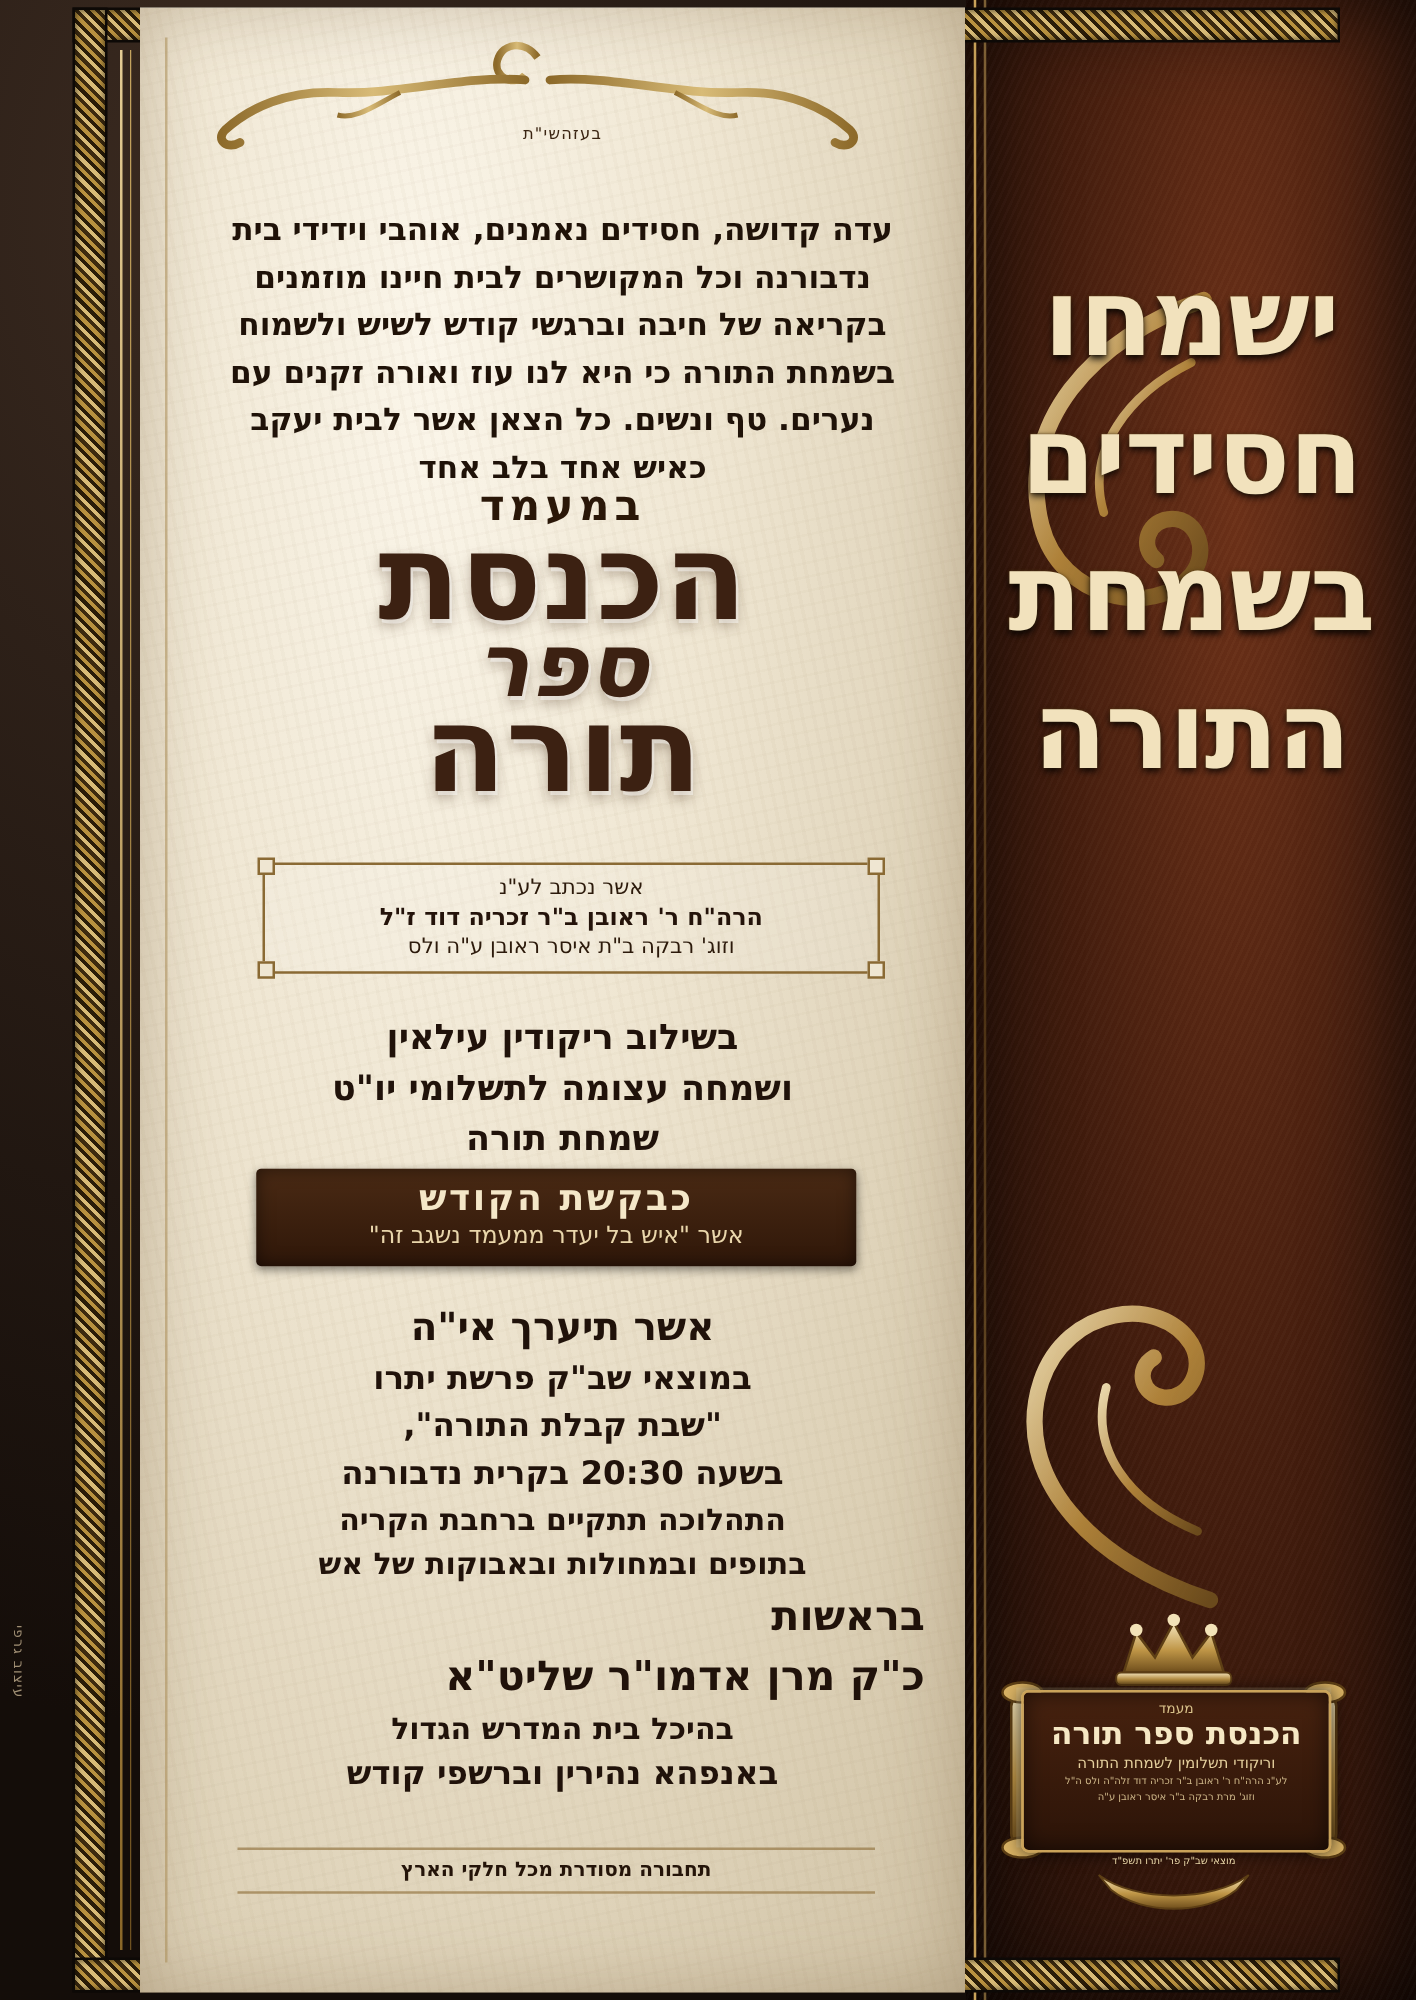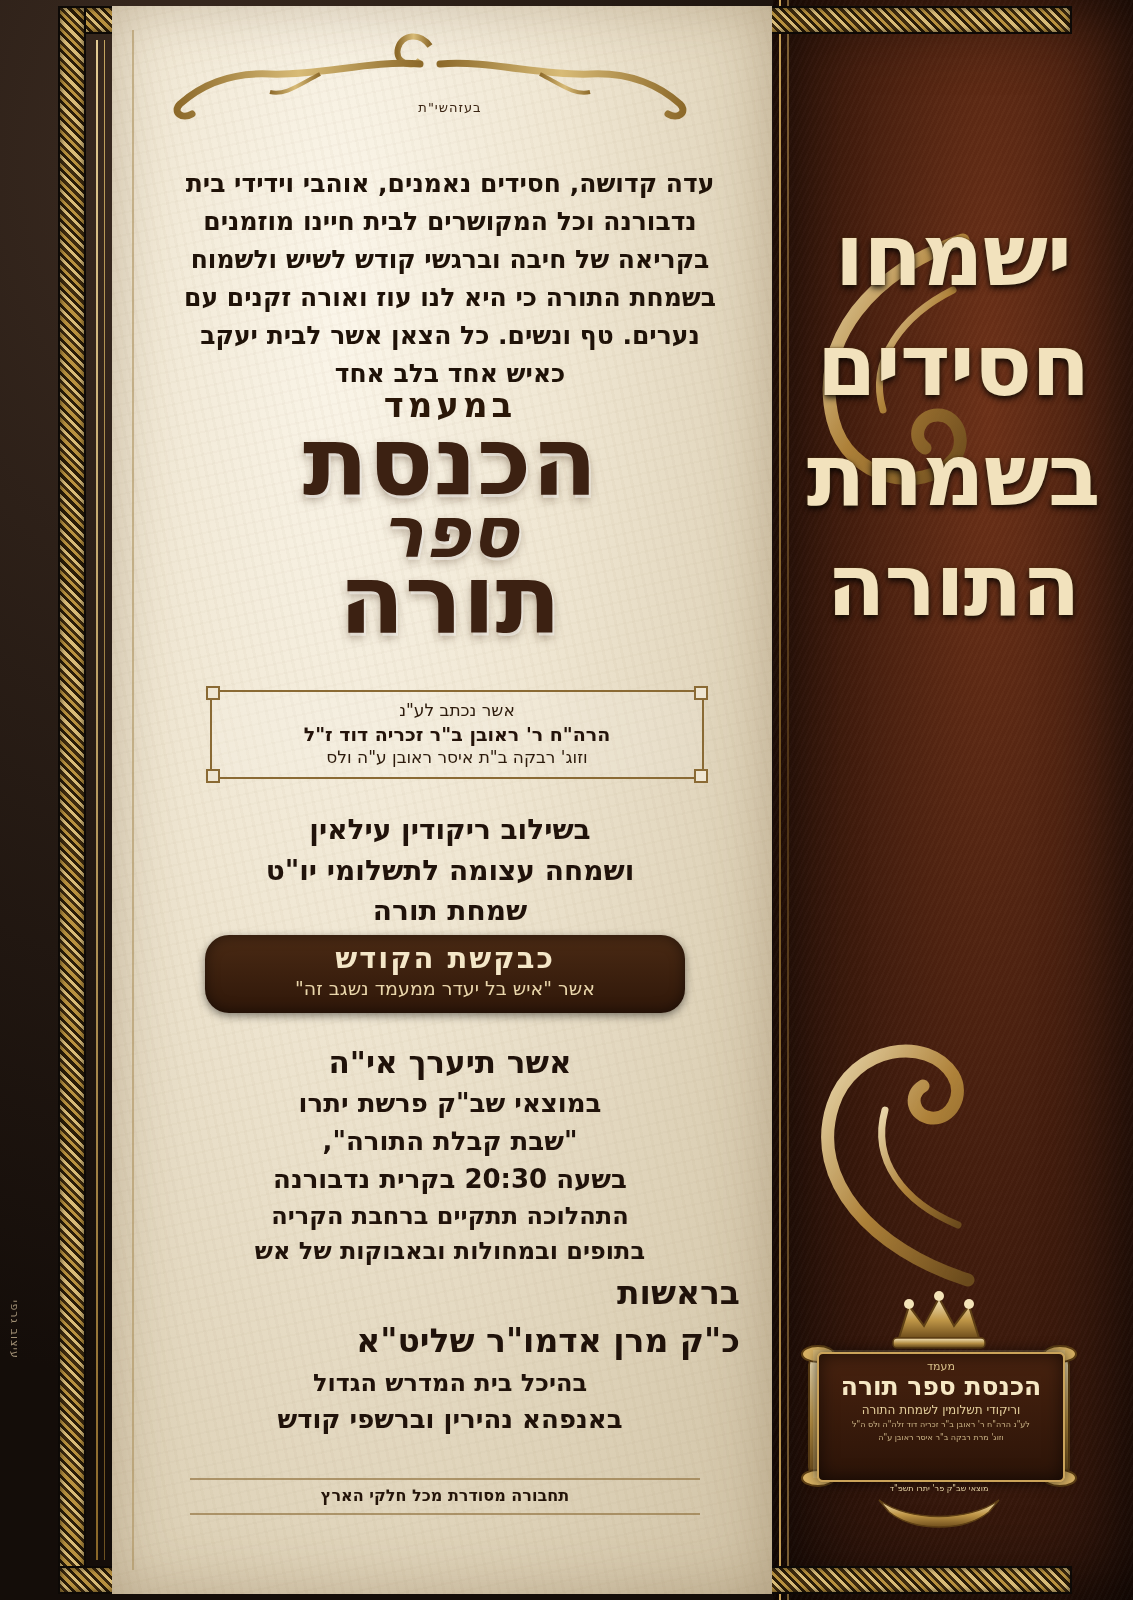--- a/index.html
+++ b/index.html
@@ -142,21 +142,21 @@
   .corner.br{right:-6px;bottom:-6px;}
 
   .midtext{
     position:absolute;left:20px;width:560px;top:810px;
     font-size:28px;font-weight:bold;line-height:1.45;color:#20120a;
   }
 
   .ribbon{
     position:absolute;left:55px;top:935px;width:480px;height:72px;
     background:linear-gradient(180deg,#4a2a14,#2f1709);
-    border-radius:24px;color:#f4e7c8;
+    border-radius:4px;color:#f4e7c8;
     box-shadow:0 3px 8px rgba(0,0,0,.45), inset 0 0 14px rgba(0,0,0,.5);
     padding-top:6px;
   }
   .ribbon .r1{font-size:29px;font-weight:bold;letter-spacing:2px;}
   .ribbon .r2{font-size:19px;margin-top:2px;color:#e9d6ab;}
 
   .details{
     position:absolute;left:10px;width:580px;top:1040px;
     font-size:26px;line-height:1.46;font-weight:bold;color:#20120a;
   }

